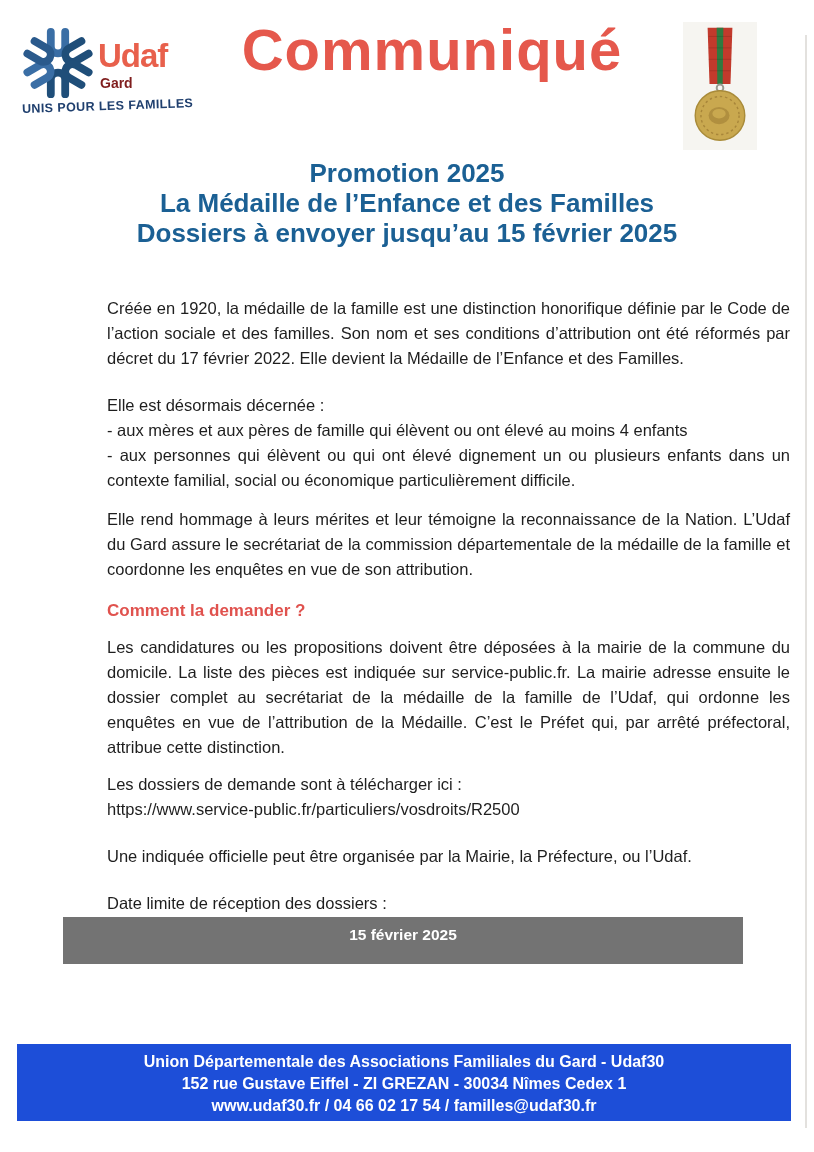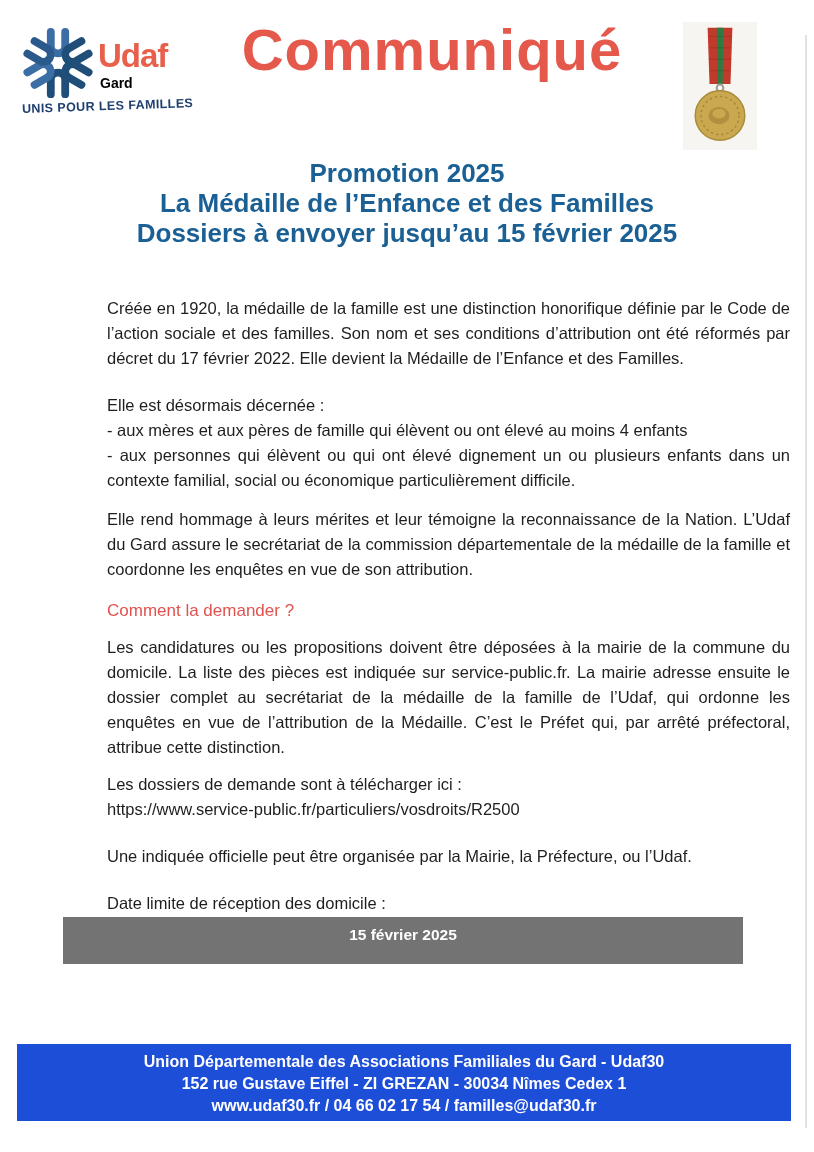--- a/index.html
+++ b/index.html
@@ -32,21 +32,21 @@
   .logo-icon { width: 72px; height: 74px; flex: 0 0 auto; }
   .logo-words { margin-left: 4px; padding-top: 6px; }
   .logo-brand {
     color: #e8604c;
     font-size: 33px;
     font-weight: bold;
     line-height: 30px;
     letter-spacing: -1px;
   }
   .logo-region {
-    color: #000000;
+    color: #7f1d1d;
     font-size: 14px;
     font-weight: bold;
     margin-top: 4px;
     margin-left: 2px;
   }
   .logo-tagline {
     margin-top: 2px;
     color: #1f3f6e;
     font-size: 12.5px;
     font-weight: bold;
@@ -100,21 +100,21 @@
     margin-left: 44px;
   }
   .content p.just { text-align: justify; }
   .para-gap-lg { margin-top: 22px; }
   .para-gap-md { margin-top: 14px; }
   .para-gap-sm { margin-top: 12px; }
   .section-heading {
     margin-top: 16px;
     color: #e0524e;
     font-size: 17px;
-    font-weight: normal;
+    font-weight: bold;
   }
   .url-line { word-break: break-all; }
 
   
   .date-banner {
     position: absolute;
     left: 63px; top: 917px;
     width: 680px; height: 47px;
     background: #737373;
     display: flex;
@@ -209,21 +209,21 @@
 
     <p class="section-heading">Comment la demander ?</p>
 
     <p class="just para-gap-sm">Les candidatures ou les propositions doivent être déposées à la mairie de la commune du domicile. La liste des pièces est indiquée sur service-public.fr. La mairie adresse ensuite le dossier complet au secrétariat de la médaille de la famille de l’Udaf, qui ordonne les enquêtes en vue de l’attribution de la Médaille. C’est le Préfet qui, par arrêté préfectoral, attribue cette distinction.</p>
 
     <p class="para-gap-sm">Les dossiers de demande sont à télécharger ici :</p>
     <p class="url-line">https://www.service-public.fr/particuliers/vosdroits/R2500</p>
 
     <p class="para-gap-lg">Une indiquée officielle peut être organisée par la Mairie, la Préfecture, ou l’Udaf.</p>
 
-    <p class="para-gap-lg">Date limite de réception des domicile :</p>
+    <p class="para-gap-lg">Date limite de réception des dossiers :</p>
   </div>
 
   <div class="date-banner">
     <span>15 février 2025</span>
   </div>
 
   <div class="footer-banner">
     <div>Union Départementale des Associations Familiales du Gard - Udaf30</div>
     <div>152 rue Gustave Eiffel - ZI GREZAN - 30034 Nîmes Cedex 1</div>
     <div>www.udaf30.fr / 04 66 02 17 54 / familles@udaf30.fr</div>

